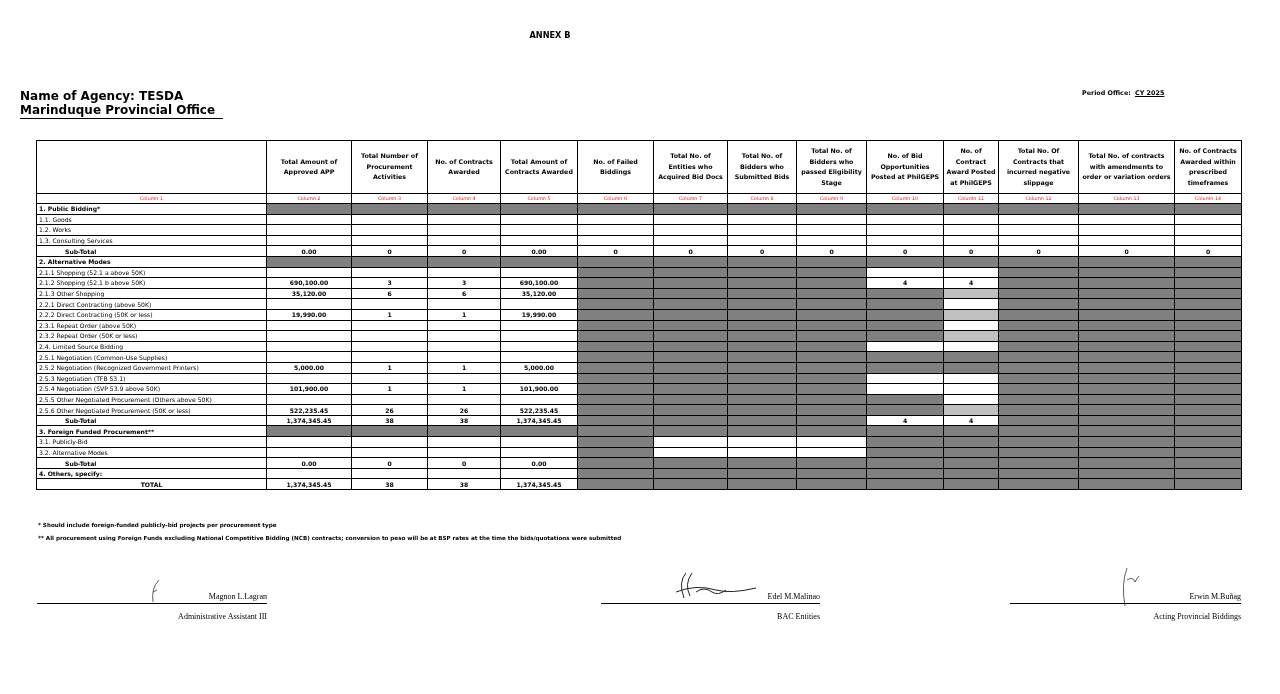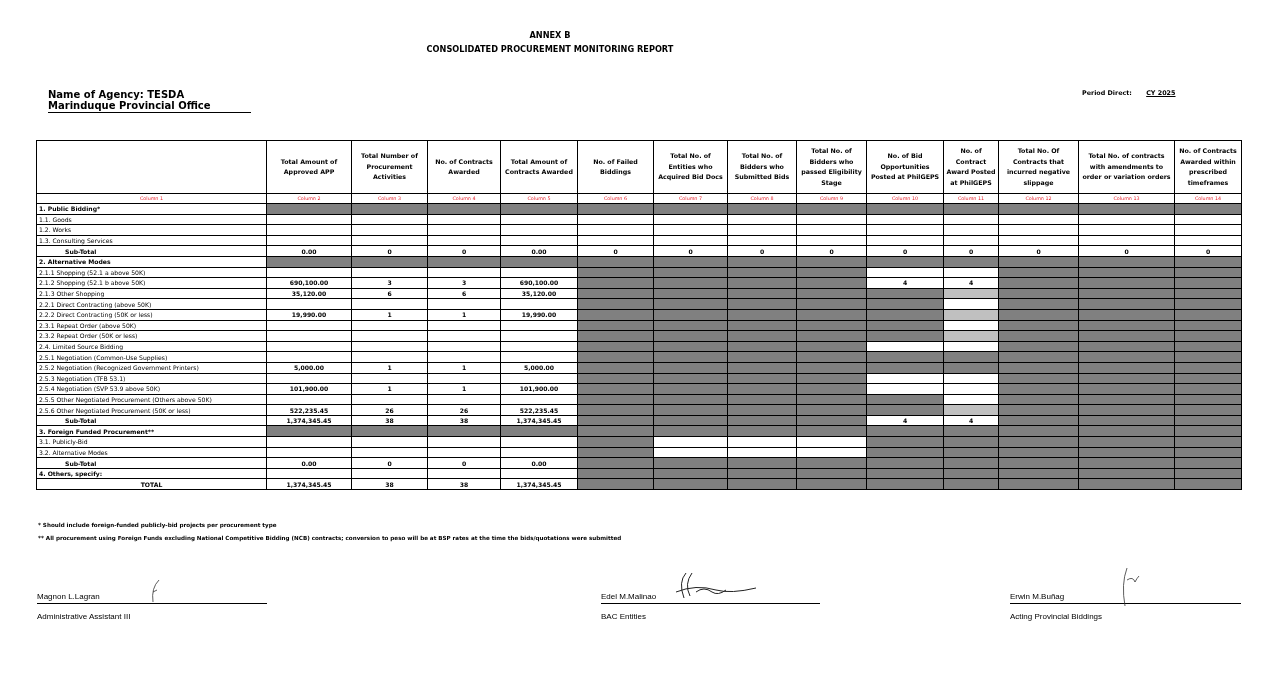--- a/index.html
+++ b/index.html
@@ -1,57 +1,56 @@
 <!DOCTYPE html>
 <html><head>
 <meta charset="utf-8">
 <style>
   html, body { margin: 0; padding: 0; background: #ffffff; }
   body { width: 1280px; height: 694px; position: relative; overflow: hidden;
          font-family: "Liberation Sans", sans-serif; color: #000; }
   .titles { position: absolute; top: 29px; left: 0; width: 1100px; text-align: center;
             font-family: "DejaVu Sans", sans-serif; font-weight: bold; font-size: 8.2px; line-height: 13.5px; }
-  .agency { position: absolute; top: 89px; left: 48px; font-family: "DejaVu Sans", sans-serif; font-weight: bold;
-            font-size: 10px; width: 203px; border-bottom: 1px solid #000; padding-bottom: 1px; }
+  .agency { position: absolute; top: 89px; left: 20px; font-family: "DejaVu Sans", sans-serif; font-weight: bold;
+            font-size: 12px; width: 203px; border-bottom: 1px solid #000; padding-bottom: 1px; }
   .period { position: absolute; top: 89px; left: 1082px; font-family: "DejaVu Sans", sans-serif; font-weight: bold; font-size: 6.4px; }
-  .period .val { text-decoration: underline; margin-left: 12px; }
+  .period .val { text-decoration: underline; margin-left: 2px; }
 
   table.rpt { position: absolute; top: 140px; left: 36px; width: 1205px; border-collapse: collapse;
               font-family: "DejaVu Sans", sans-serif; font-size: 6.1px; table-layout: fixed; }
   table.rpt td, table.rpt th { border: 1.5px solid #000; padding: 0 2px; height: 9.6px; line-height: 9px;
               white-space: nowrap; overflow: hidden; }
   table.rpt th { font-weight: bold; height: 52px; white-space: normal; text-align: center; line-height: 10.5px; font-size: 6.3px; }
   table.rpt tr.colnum td { color: #e8202a; text-align: center; font-size: 4.8px; height: 8px; font-weight: normal; }
   td.lbl { text-align: left; font-weight: normal; }
   td.lbl.b { font-weight: bold; }
   td.lbl.sub { font-weight: bold; padding-left: 28px; }
   td.lbl.tot { font-weight: bold; text-align: center; }
   td.v { text-align: center; font-weight: bold; }
   td.d { background: #808080; }
   td.l { background: #c0c0c0; }
   td.w { background: #ffffff; }
 
   .notes { position: absolute; top: 519px; left: 38px; font-family: "DejaVu Sans", sans-serif; font-weight: bold; font-size: 5.6px; line-height: 13px; }
 
-  .sig { position: absolute; text-align: left; font-family: Liberation Sans, sans-serif; font-size: 8px; }
+  .sig { position: absolute; text-align: right; font-family: Liberation Serif, serif; font-size: 8px; }
   .sig .name { border-bottom: 1px solid #000; padding-bottom: 1px; height: 10px; line-height: 10px; }
   .sig .pos { margin-top: 8px; }
   .sig svg { position: absolute; }
 </style>
 </head>
 <body>
 
 <div class="titles">
   <div>ANNEX  B</div>
-  <div>CONSOLIDATED PROCUREMENT MONITORING REPORT</div>
 </div>
 
 <div class="agency">Name of Agency: TESDA Marinduque Provincial Office</div>
 <div class="period">
-  <span>Period  Direct:</span>
+  <span>Period  Office:</span>
   <span class="val">CY 2025</span>
 </div>
 
 <table class="rpt">
   <colgroup>
     <col style="width:230px">
       <col style="width:85px">
       <col style="width:76px">
       <col style="width:73px">
     <col style="width:77px">

